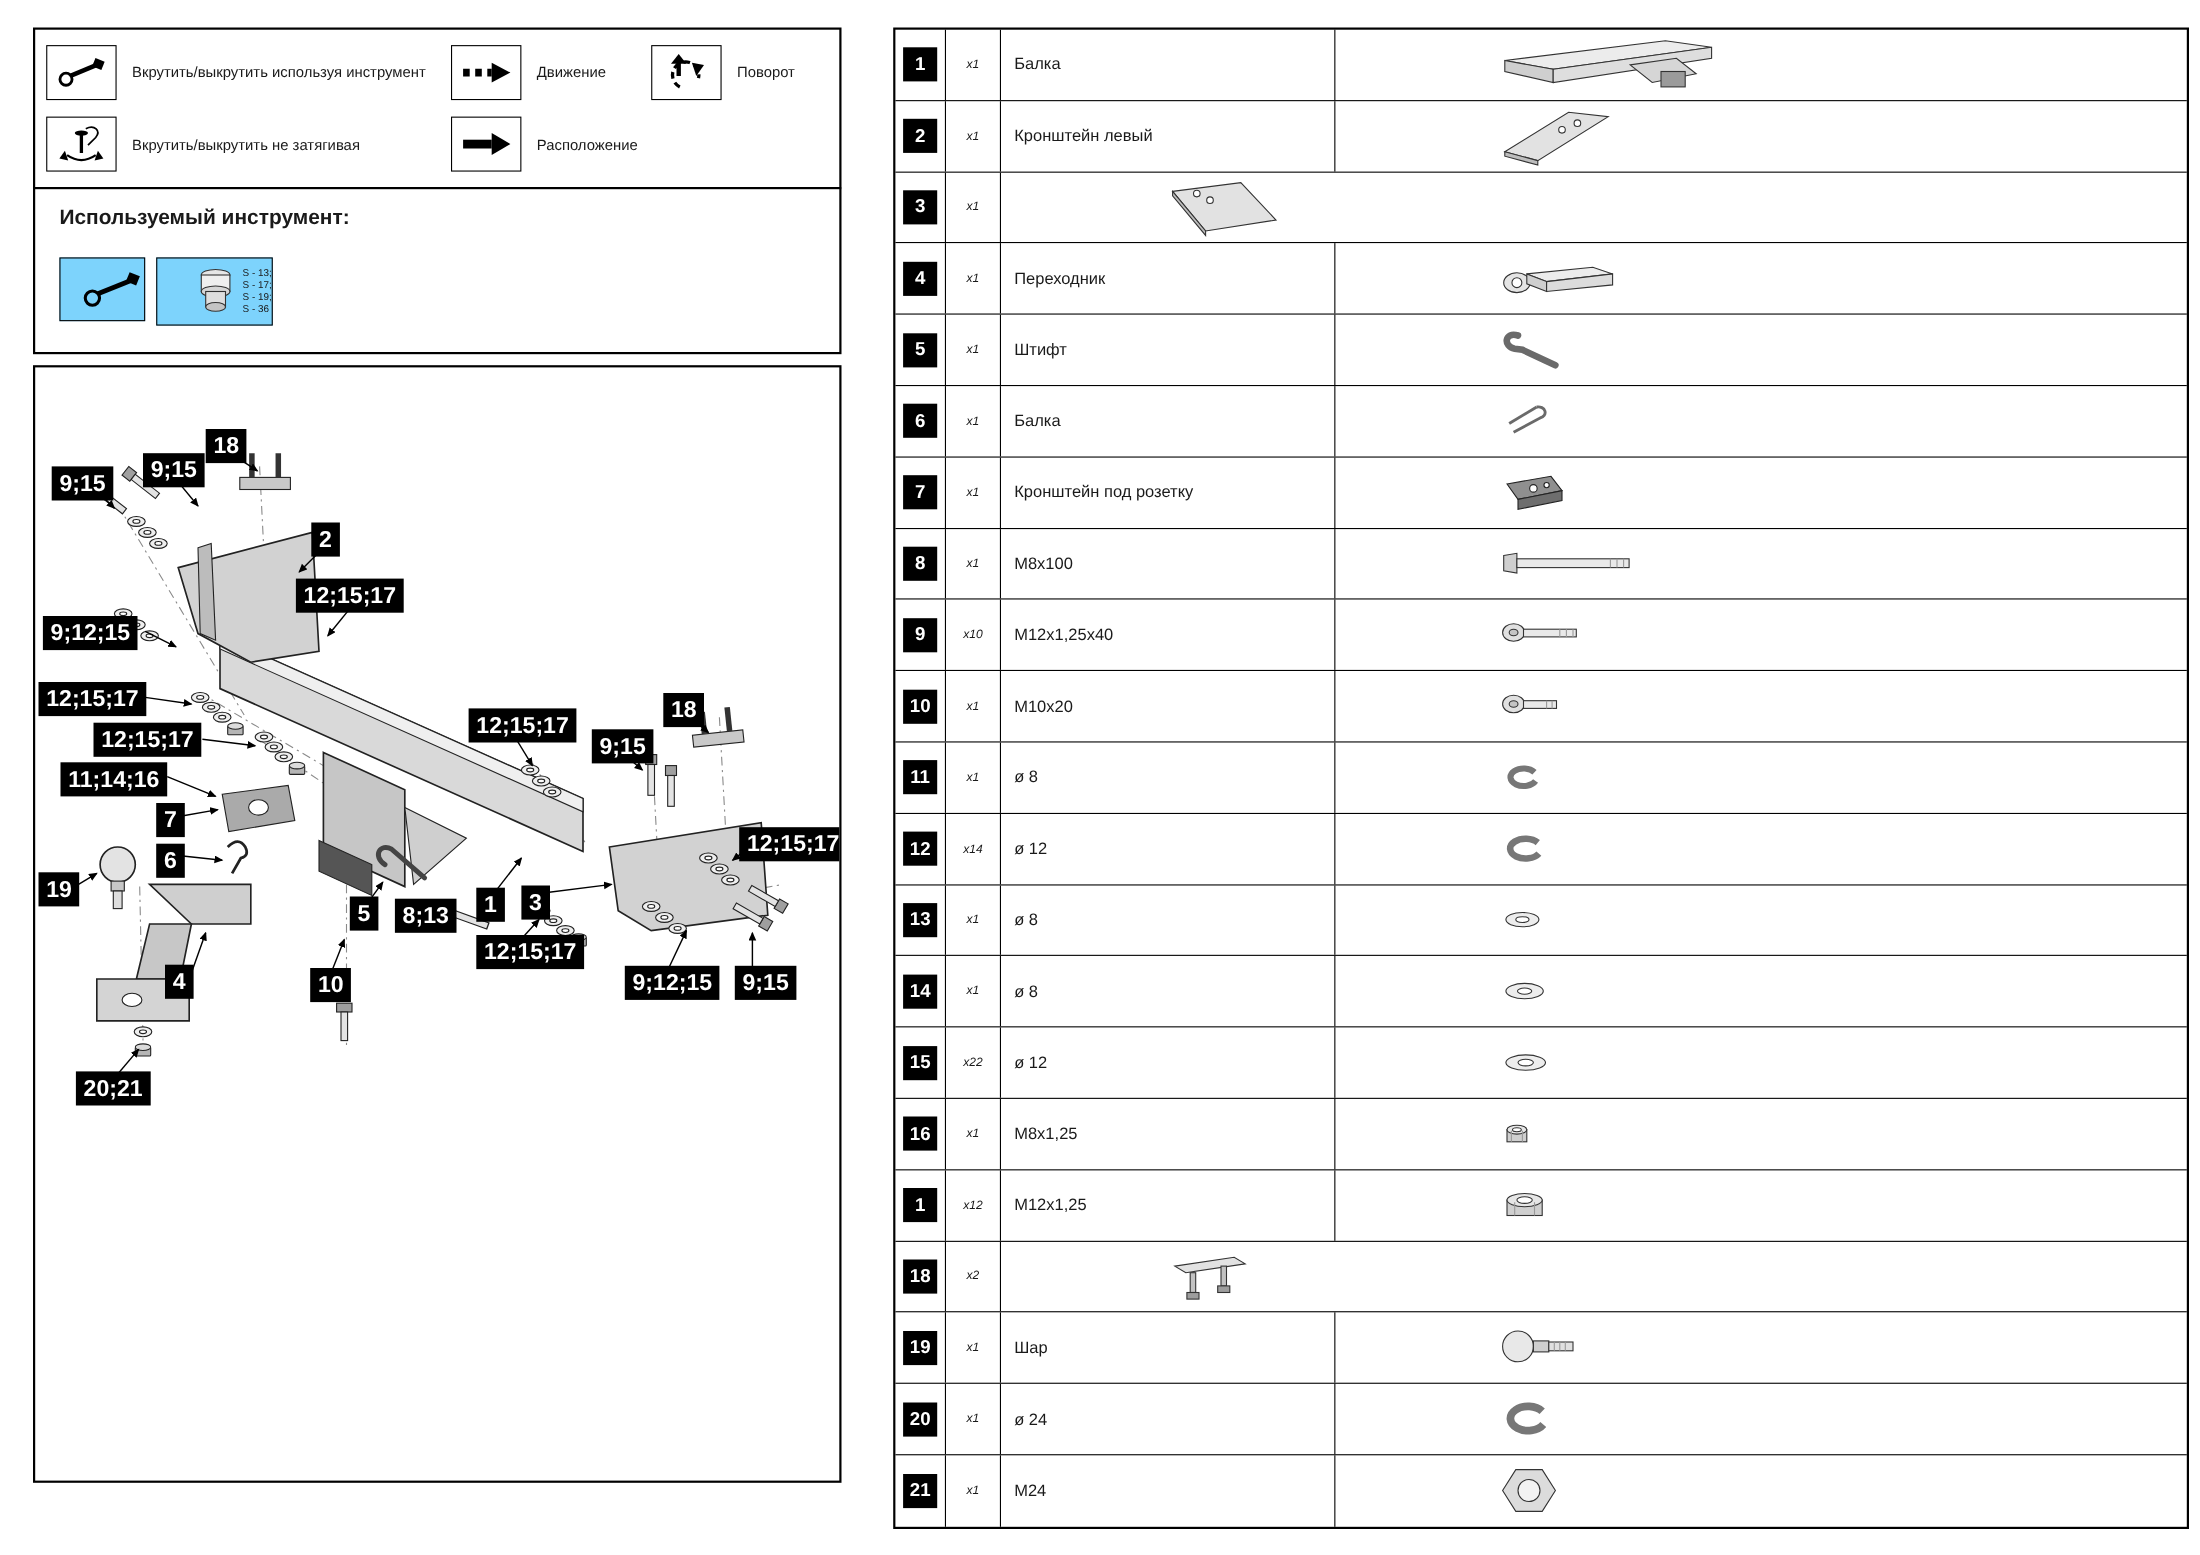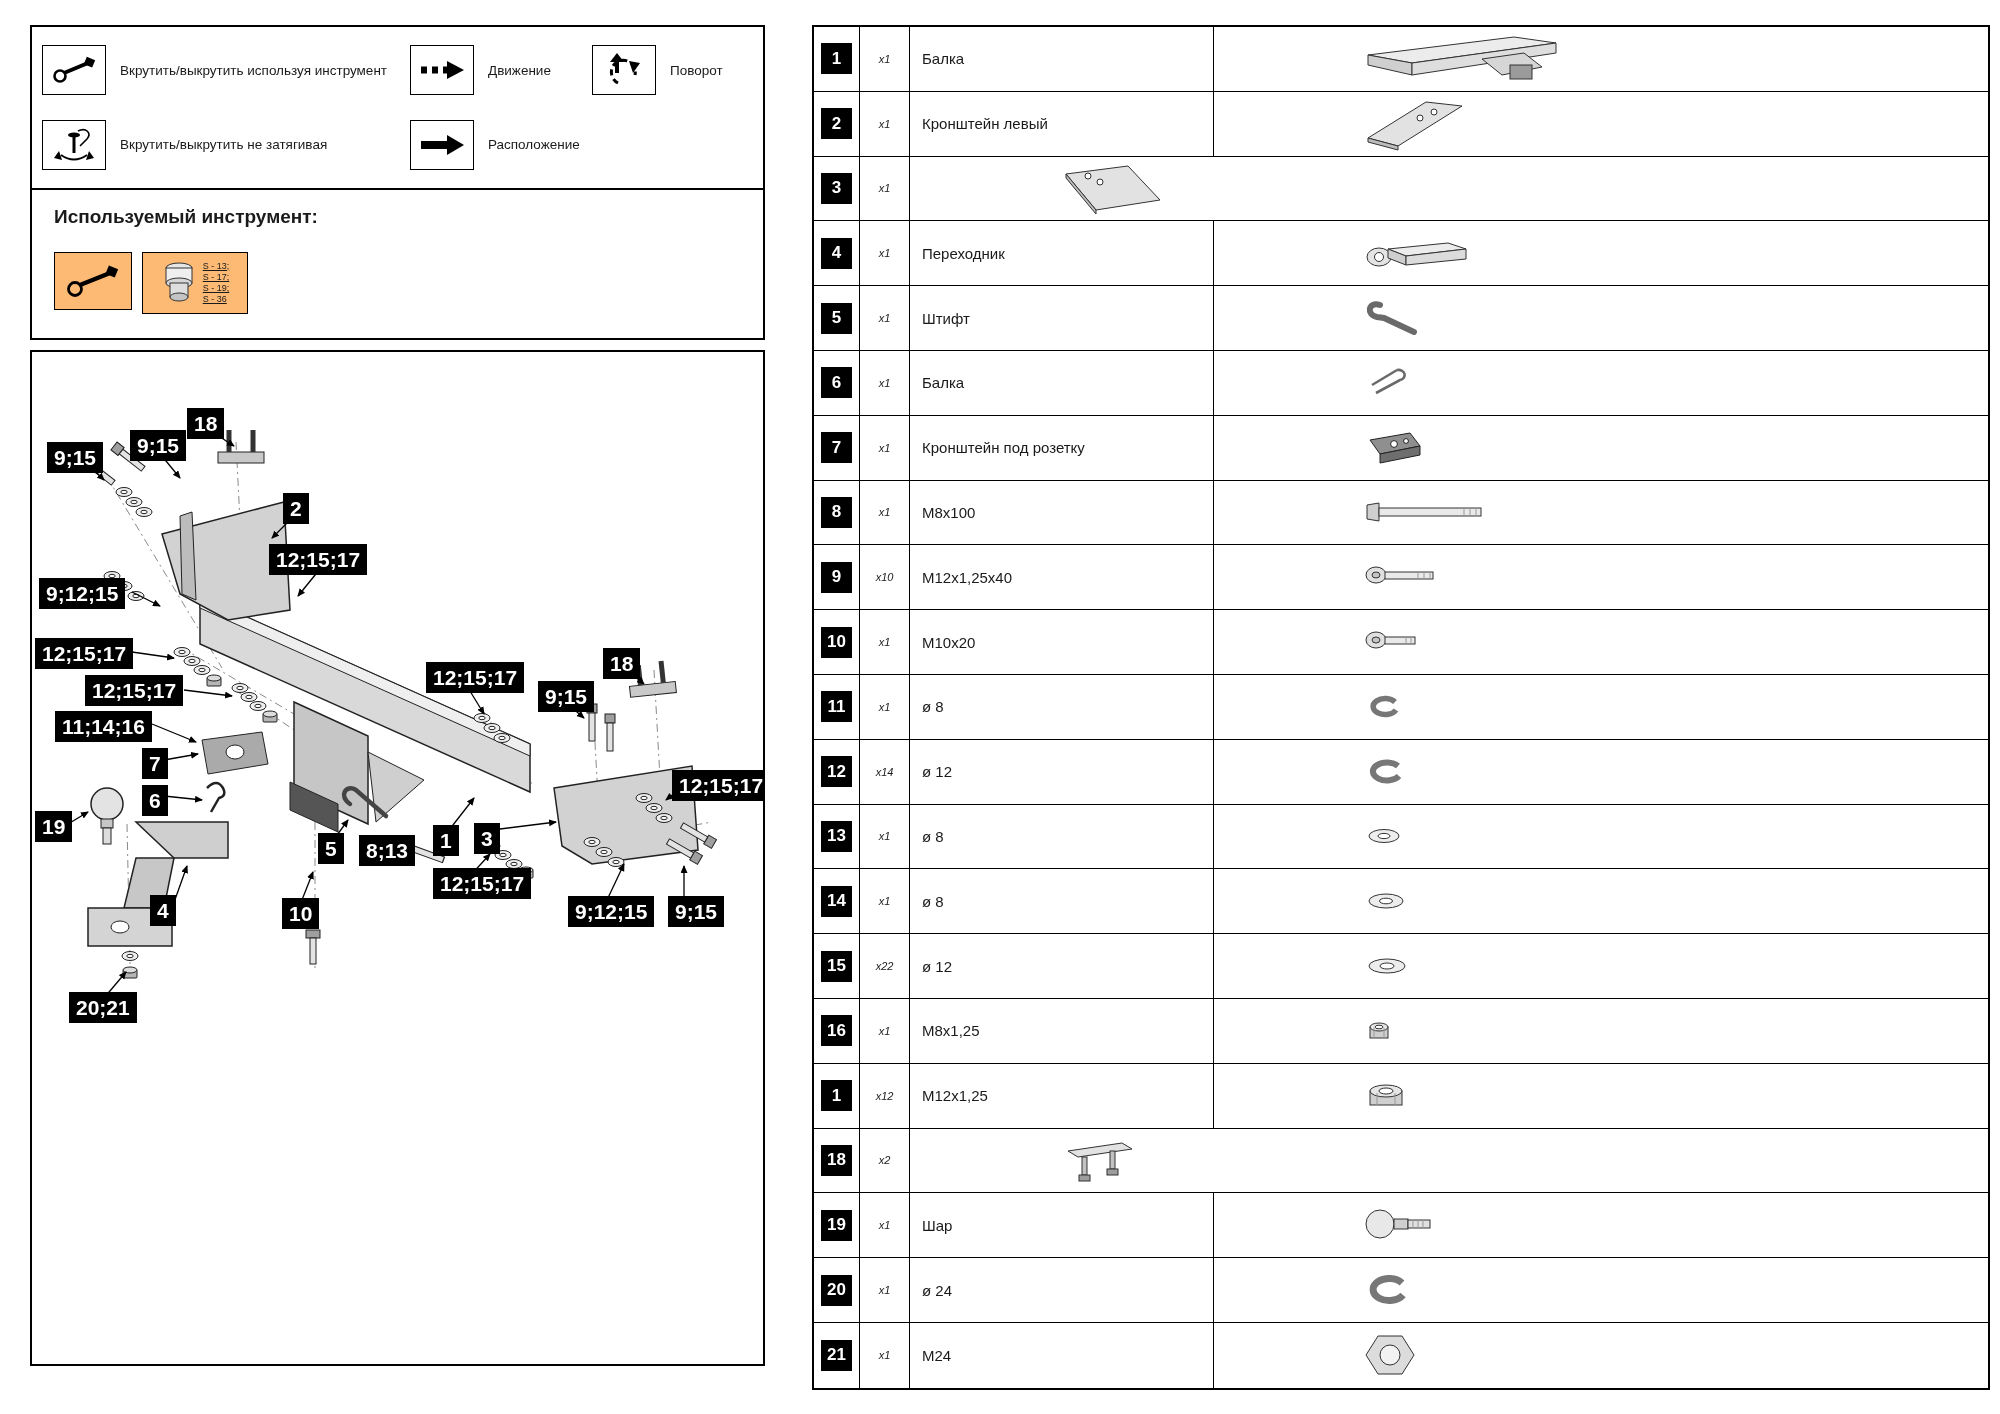--- a/index.html
+++ b/index.html
@@ -2,30 +2,30 @@
 <html><head>
 <meta charset="utf-8">
 <style>
   html,body{margin:0;padding:0;background:#fff;}
   body{width:2000px;height:1414px;position:relative;font-family:"Liberation Sans",sans-serif;color:#1a1a1a;}
   .page{position:absolute;inset:0;}
 
   
   .left-col{position:absolute;left:30px;top:25px;width:735px;}
   .box{border:2px solid #000;background:#fff;box-sizing:border-box;}
-  .legend-box{height:165px;}
+  .legend-box{height:147px;}
   .legend-grid{display:grid;grid-template-columns:368px 182px 1fr;grid-template-rows:1fr 1fr;height:100%;padding:6px 10px;box-sizing:border-box;}
   .legend-item{display:flex;align-items:center;gap:14px;}
   .icon-frame{width:62px;height:48px;border:1.5px solid #000;display:flex;align-items:center;justify-content:center;flex:0 0 auto;background:#fff;}
   .legend-label{font-size:13.5px;}
 
   .tools-box{height:152px;margin-top:-2px;padding:16px 22px;box-sizing:border-box;}
   .tools-title{font-size:19px;font-weight:bold;margin-bottom:24px;}
   .tools-icons{display:flex;gap:10px;align-items:flex-start;}
-  .tool-frame{border:1.5px solid #000;display:flex;align-items:center;justify-content:center;background:#fdba74;text-decoration:underline;}
+  .tool-frame{border:1.5px solid #000;display:flex;align-items:center;justify-content:flex-end;background:#7dd3fc;}
   .tool-frame.wrench{width:76px;height:56px;}
   .tool-frame.socket{width:104px;height:60px;gap:6px;}
   .socket-sizes{font-size:9px;line-height:1.25;}
 
   .diagram-box{height:1016px;margin-top:10px;position:relative;overflow:hidden;}
   .diagram-svg{position:absolute;left:0;top:0;width:100%;height:100%;}
   .callout{position:absolute;background:#000;color:#fff;font-weight:bold;font-size:21px;line-height:1;padding:5px 7px;white-space:nowrap;}
 
   
   .parts-table{position:absolute;left:812px;top:25px;width:1178px;border:2px solid #000;box-sizing:border-box;background:#fff;}

